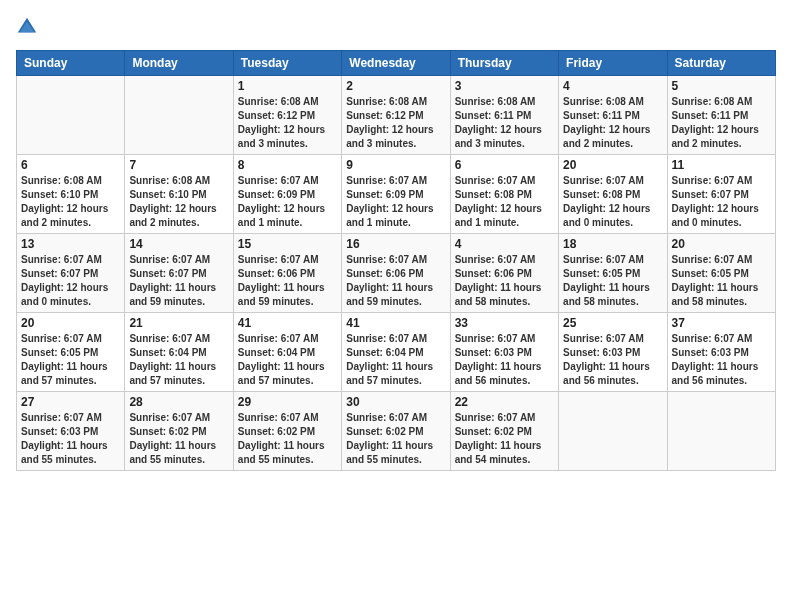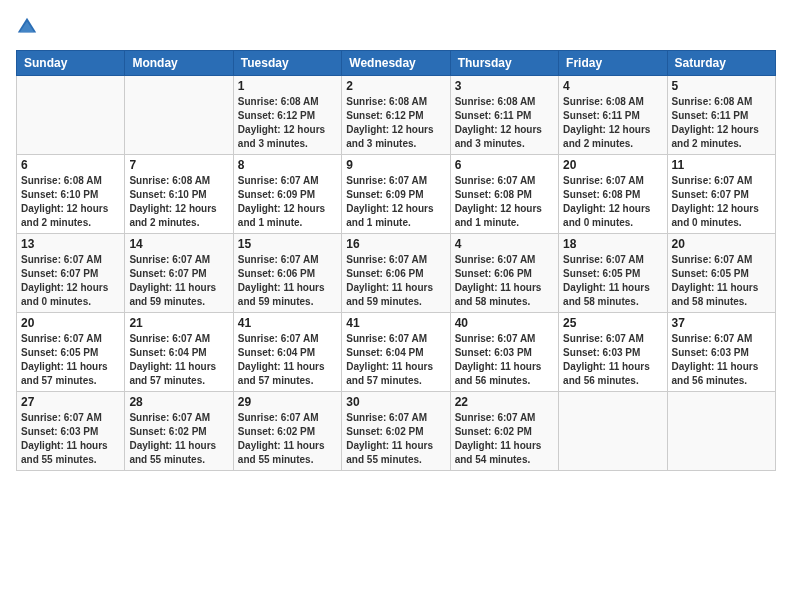--- a/index.html
+++ b/index.html
@@ -290,21 +290,21 @@
 and 57 minutes.</div>
         </td>
         <td>
           <span class="day-num">41</span>
           <div class="cell-info" style="white-space: pre-line;">Sunrise: 6:07 AM
 Sunset: 6:04 PM
 Daylight: 11 hours
 and 57 minutes.</div>
         </td>
         <td>
-          <span class="day-num">40</span>
+          <span class="day-num">33</span>
           <div class="cell-info" style="white-space: pre-line;">Sunrise: 6:07 AM
 Sunset: 6:03 PM
 Daylight: 11 hours
 and 56 minutes.</div>
         </td>
         <td>
           <span class="day-num">25</span>
           <div class="cell-info" style="white-space: pre-line;">Sunrise: 6:07 AM
 Sunset: 6:03 PM
 Daylight: 11 hours

